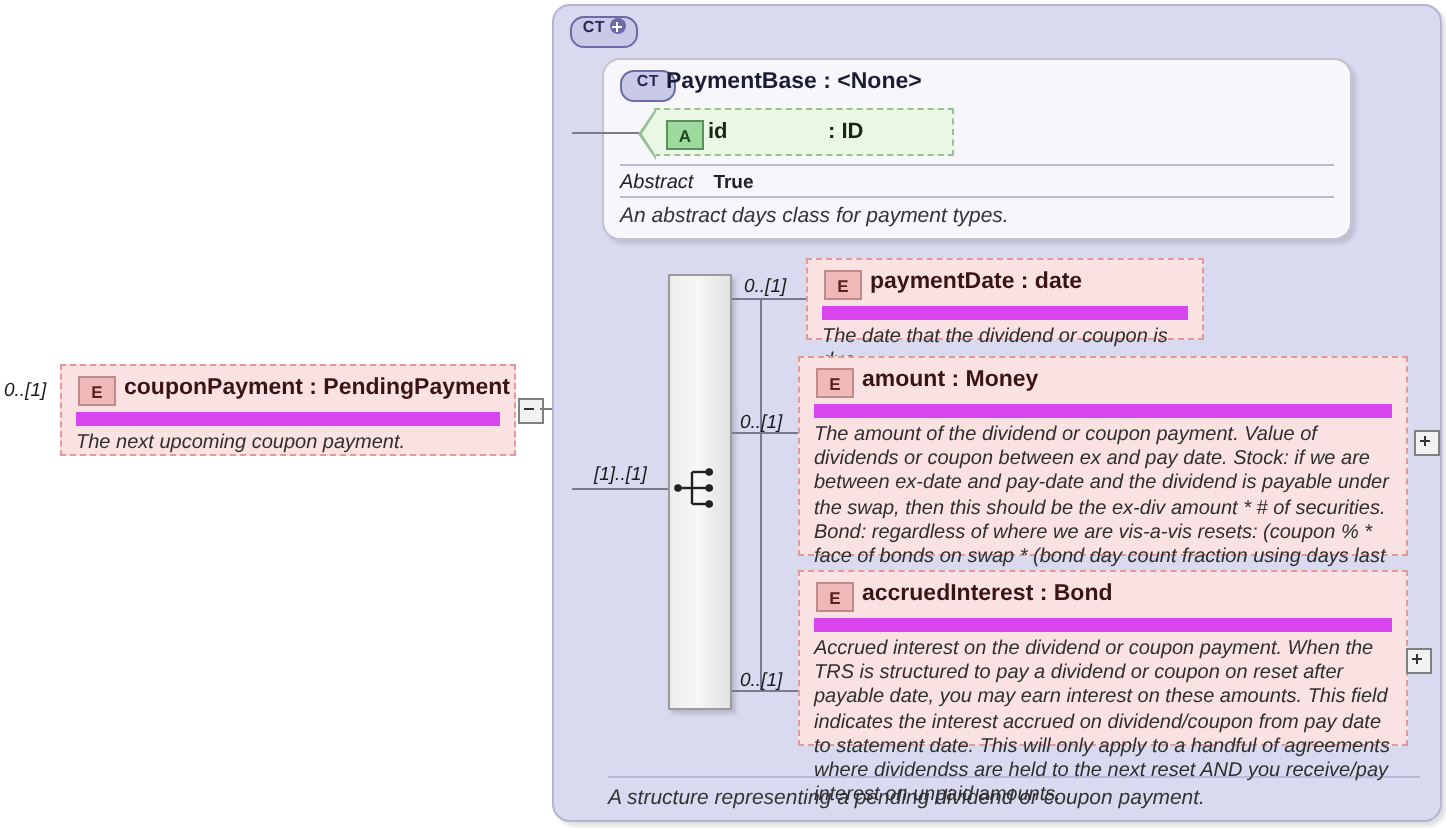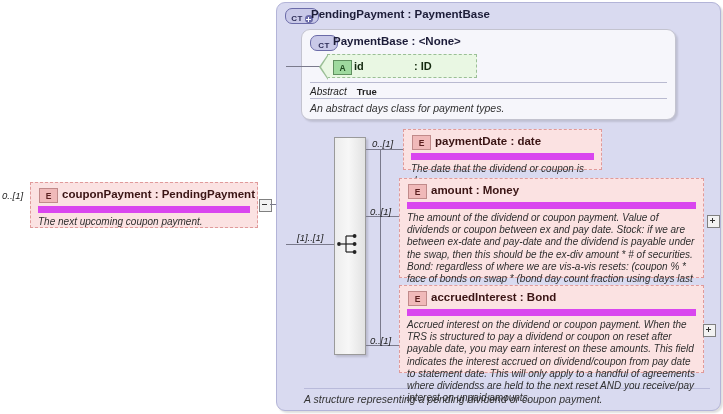--- a/index.html
+++ b/index.html
@@ -44,21 +44,21 @@
   .prop-key{font-style:italic;color:#222;}
   .prop-val{font-weight:bold;font-size:9.5px;color:#222;}
   .ct-inner-caption{
     position:absolute;left:8px;top:68px;right:8px;
     border-top:1px solid #b9bad0;padding-top:3px;
     font-style:italic;font-size:10.5px;color:#333;white-space:nowrap;
   }
 
   
   .badge-ct{
-    position:absolute;display:inline-flex;align-items:flex-end;justify-content:center;
+    position:absolute;display:inline-flex;align-items:flex-start;justify-content:center;
     width:26px;height:14px;border:1px solid #6b6ba8;border-radius:7px;
     background:#c9c9e8;font-size:8px;font-weight:bold;color:#2b2b55;letter-spacing:.3px;
   }
   .badge-ct.plus{width:32px;}
   .badge-ct .pm{
     display:inline-block;width:8px;height:8px;margin-left:2px;border-radius:50%;
     background:#6b6ba8;position:relative;
   }
   .badge-ct .pm::before,.badge-ct .pm::after{
     content:"";position:absolute;background:#fff;
@@ -154,21 +154,20 @@
 
 <div class="pmbox" style="left:259px;top:199px;"></div>
 <div class="line hline" style="left:270px;top:204px;width:14px;"></div>
 
 <div class="abs ct-outer">
 
   <div class="badge-ct plus" style="left:8px;top:5px;">
     <span>CT</span>
       <span class="pm"></span>
   </div>
-  <div class="ct-outer-title">PendingPayment : PaymentBase</div>
 
   <div class="ct-outer-caption">A structure representing a pending dividend or coupon payment.</div>
 </div>
 
 <div class="abs ct-inner">
   <div class="badge-ct" style="left:8px;top:5px;">CT</div>
   <div class="ct-inner-title">PaymentBase : &lt;None&gt;</div>
 
   <div class="ct-inner-props">
     <div class="prop-row">

